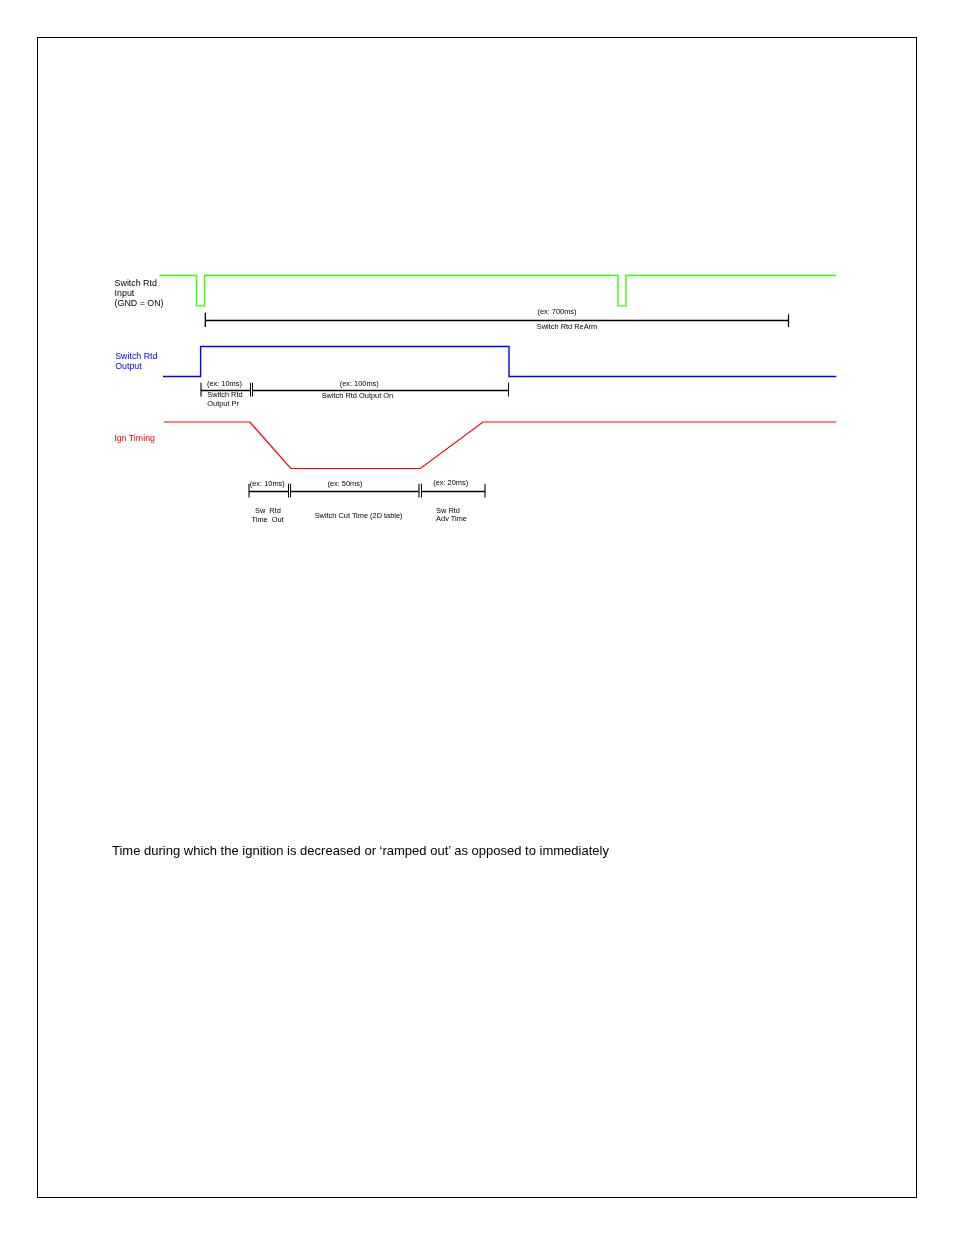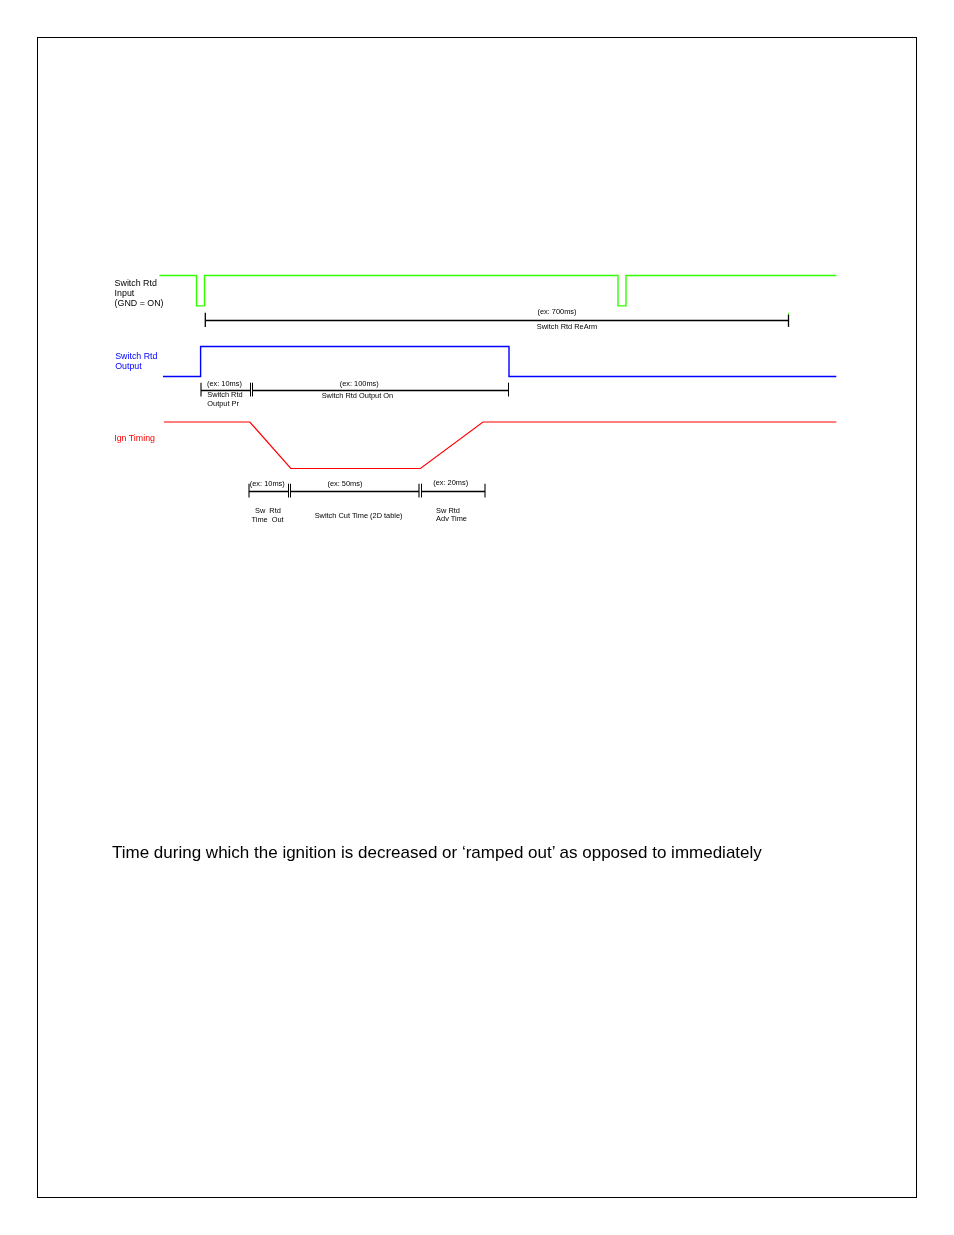--- a/index.html
+++ b/index.html
@@ -1,21 +1,21 @@
 <!DOCTYPE html>
 <html><head>
 <meta charset="utf-8">
 <style>
   html,body{margin:0;padding:0;background:#fff;}
   #page{will-change:transform;}
   body{width:954px;height:1235px;font-family:"Liberation Sans",sans-serif;}
   #page{position:absolute;left:0;top:0;width:844px;height:1235px;background:#fff;transform:translateZ(0);}
   #pageborder{position:absolute;left:37px;top:37px;width:880px;height:1161px;border:1px solid #000;box-sizing:border-box;}
   #diagram{position:absolute;left:0;top:0;}
-  #bodytext{position:absolute;left:112px;top:842.9px;font-size:17px;color:#000;white-space:nowrap;}
+  #bodytext{position:absolute;left:112px;top:842.9px;font-size:13px;color:#000;white-space:nowrap;}
   .sig-lbl{font-family:"Liberation Sans",sans-serif;font-size:8.85px;}
   .ann{font-family:"Liberation Sans",sans-serif;font-size:7.4px;fill:#000;}
   .mline{stroke:#000;stroke-width:1.3;}
   .mtick{stroke:#000;stroke-width:1.1;}
   .mtick2{stroke:#000;stroke-width:1.0;}
   .mtick3{stroke:#000;stroke-width:1.3;}
 </style>
 </head>
 <body>
 

